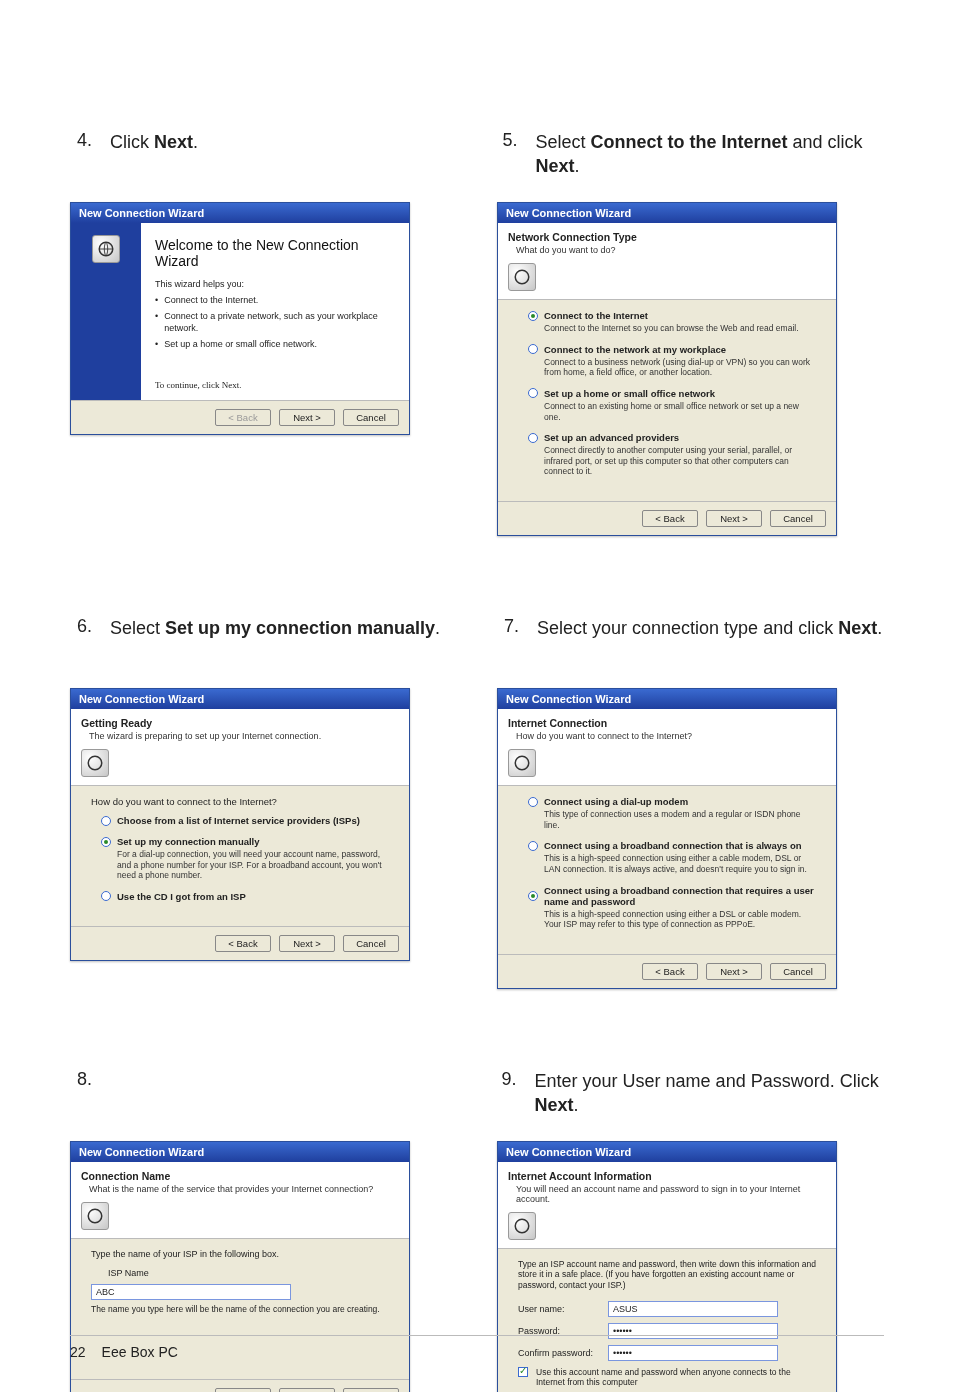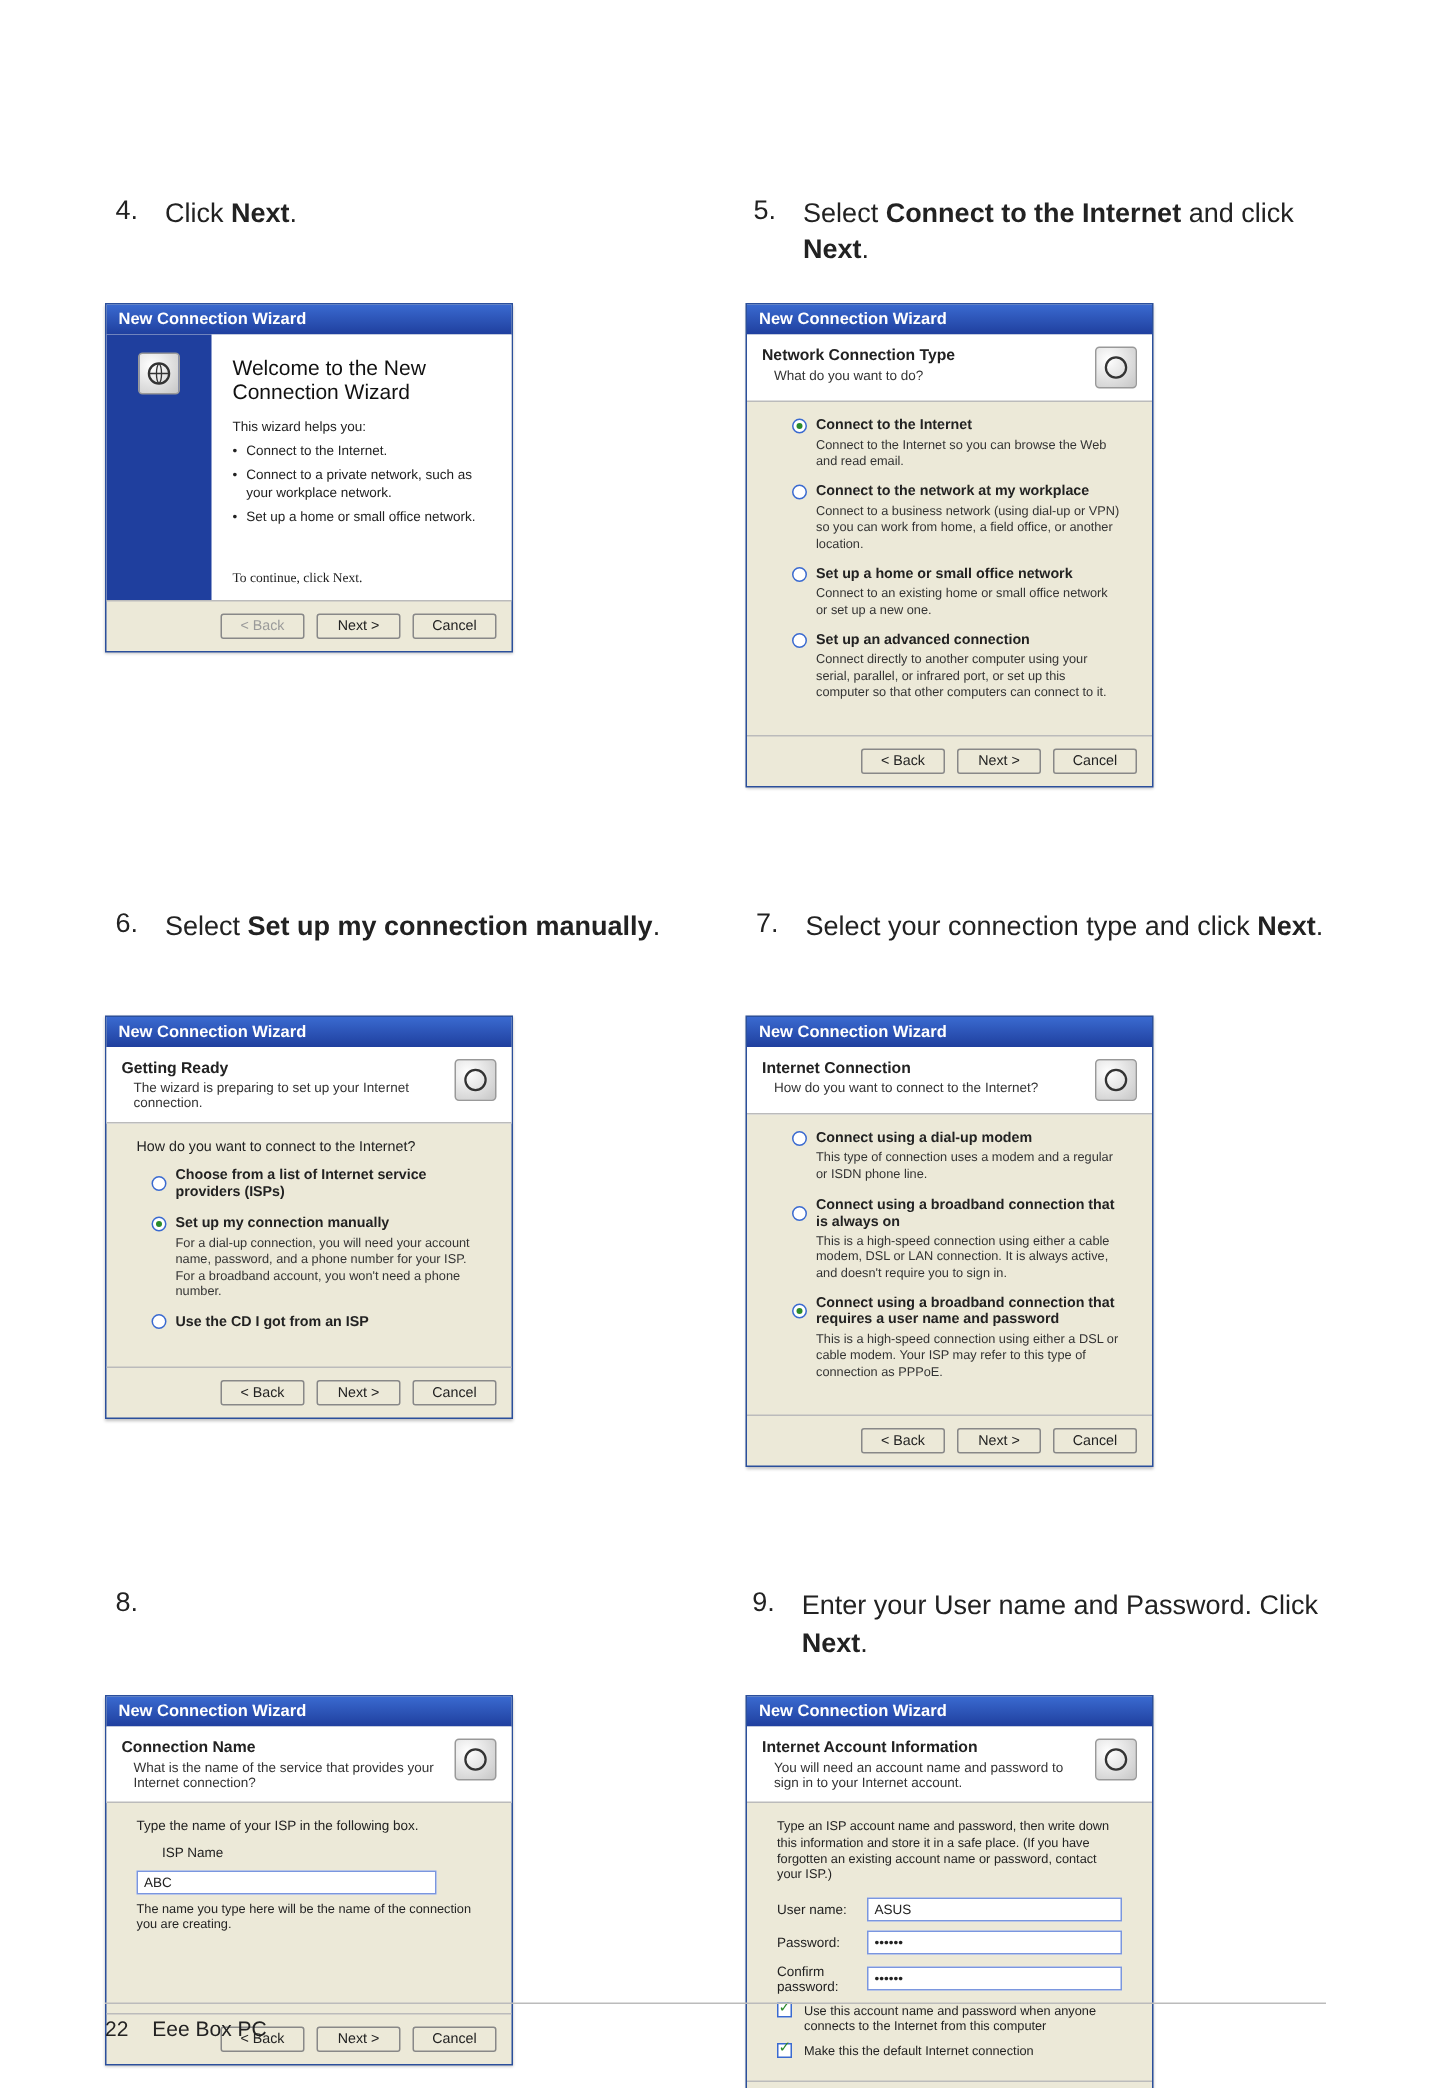--- a/index.html
+++ b/index.html
@@ -6,23 +6,23 @@
   body { width: 954px; height: 1392px; background: #fff; font-family: "Segoe UI", Tahoma, sans-serif; color: #222; position: relative; }
   .page { padding: 130px 70px 0 70px; }
   .row { display: flex; gap: 40px; margin-bottom: 80px; }
   .col { flex: 1; }
   .step-line { display: flex; align-items: flex-start; gap: 18px; font-size: 18px; margin-bottom: 18px; min-height: 54px; }
   .step-num { width: 22px; text-align: right; }
   .step-text { line-height: 1.35; }
   .step-text b { font-weight: 700; }
 
   
-  .wizard { width: 272px; border: 1px solid #2b4f9c; background: #ece9d8; box-shadow: 0 1px 2px rgba(0,0,0,.25); font-size: 10px; }
+  .wizard { width: 340px; border: 1px solid #2b4f9c; background: #ece9d8; box-shadow: 0 1px 2px rgba(0,0,0,.25); font-size: 10px; }
   .wizard-title { background: linear-gradient(#3a6ad0, #1f3f9e); color: #fff; font-weight: 700; padding: 4px 8px; font-size: 11px; }
-  .wizard-head { background: #fff; border-bottom: 1px solid #bbb; padding: 8px 10px; display: flex; gap: 8px; align-items: flex-start; }
+  .wizard-head { background: #fff; border-bottom: 1px solid #bbb; padding: 8px 10px; display: flex; gap: 8px; align-items: flex-start; flex-direction: column; }
   .wizard-head .hd-text { flex: 1; }
   .wizard-head .hd-title { font-weight: 700; font-size: 10.5px; }
   .wizard-head .hd-sub { font-size: 9px; color: #333; margin-top: 2px; padding-left: 8px; }
   .wizard-icon { width: 28px; height: 28px; background: radial-gradient(circle at 30% 30%, #fff, #c6c6c6); border: 1px solid #999; border-radius: 3px; display: flex; align-items: center; justify-content: center; }
   .wizard-icon svg { width: 18px; height: 18px; }
   .wizard-body { padding: 10px 20px 14px 20px; min-height: 140px; color: #222; }
   .wizard-body.indent { padding-left: 30px; }
   .opt { margin-bottom: 10px; }
   .opt-head { display: flex; align-items: center; gap: 6px; }
   .radio { width: 10px; height: 10px; border: 1px solid #3a6ad0; border-radius: 50%; background: #fff; display: inline-block; position: relative; flex-shrink: 0; }
@@ -147,21 +147,21 @@
           <div class="opt">
             <div class="opt-head">
                 <span class="radio"></span>
                 <span class="opt-label">Set up a home or small office network</span>
               </div>
             <div class="opt-desc">Connect to an existing home or small office network or set up a new one.</div>
           </div>
           <div class="opt">
             <div class="opt-head">
                 <span class="radio"></span>
-                <span class="opt-label">Set up an advanced connection</span>
+                <span class="opt-label">Set up an advanced providers</span>
               </div>
             <div class="opt-desc">Connect directly to another computer using your serial, parallel, or infrared port, or set up this computer so that other computers can connect to it.</div>
           </div>
         </div>
         <div class="wizard-foot">
           <span class="btn">&lt; Back</span>
           <span class="btn">Next &gt;</span>
           <span class="btn">Cancel</span>
         </div>
       </div>

